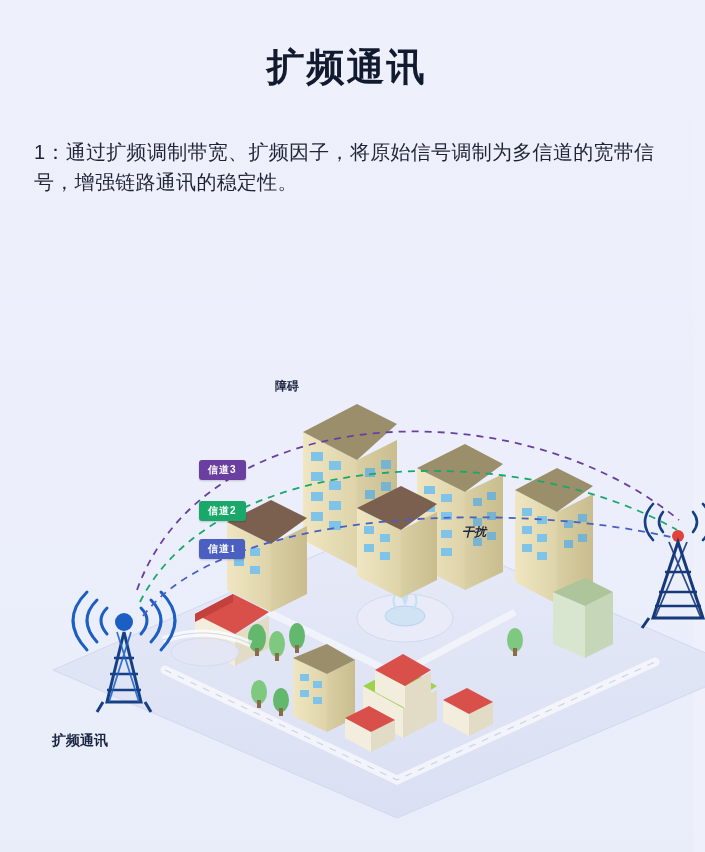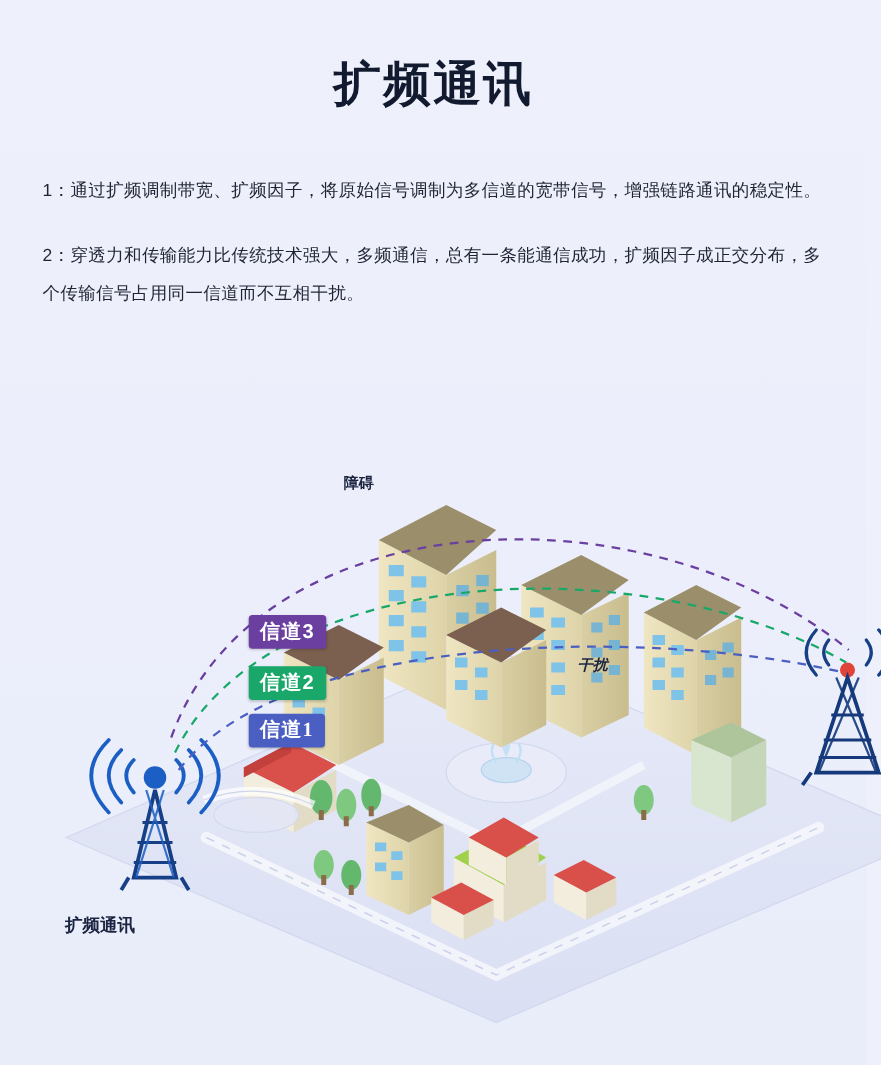--- a/index.html
+++ b/index.html
@@ -28,21 +28,21 @@
     letter-spacing: 2px;
     color: #111a2e;
     padding-top: 42px;
     margin: 0;
   }
   .paragraphs {
     margin-top: 44px;
     padding: 0 34px;
   }
   .para {
-    font-size: 14px;
+    font-size: 20px;
     line-height: 30px;
     color: #1f2435;
     margin-bottom: 22px;
     letter-spacing: 0.3px;
   }
   
   .illus {
     position: absolute;
     left: 0;
     top: 340px;
@@ -56,46 +56,44 @@
   .label {
     position: absolute;
     font-size: 12px;
     font-weight: bold;
     color: #1b2440;
     white-space: nowrap;
   }
   .chan {
     position: absolute;
     color: #ffffff;
-    font-size: 16px;
+    font-size: 10px;
     font-weight: bold;
     padding: 3px 9px;
     border-radius: 3px;
     white-space: nowrap;
     letter-spacing: 1px;
     box-shadow: 0 1px 2px rgba(0,0,0,0.18);
-    margin-top: 32px;
   }
   .chan3 { background: #6b3fa0; left: 199px; top: 120px; }
   .chan2 { background: #1aa86a; left: 199px; top: 161px; }
   .chan1 { background: #4a5fc1; left: 199px; top: 199px; font-family: Liberation Serif, serif; }
   .lbl-barrier { left: 275px; top: 38px; }
   .lbl-interf  { left: 462px; top: 184px; font-style: italic; }
   .lbl-bottom  { left: 52px; top: 392px; font-size: 14px; }
 </style>
 </head>
 <body>
 
 <div class="page">
 
   <h1 class="title">扩频通讯</h1>
 
   <div class="paragraphs">
     <p class="para">1：通过扩频调制带宽、扩频因子，将原始信号调制为多信道的宽带信号，增强链路通讯的稳定性。</p>
-    <p class="para">2：穿透力和传输能力比传统技术强大，多频通信，总有一条能通信成功，扩频因子成正交分布，多个传输信号占用同一信道而不互相干扰。</p>
   </div>
 
   <div class="illus">
     <svg width="705" height="492" viewBox="0 0 705 492" xmlns="http://www.w3.org/2000/svg">
       <defs>
         <linearGradient id="gGround" x1="0" y1="0" x2="0" y2="1">
           <stop offset="0%" stop-color="#e6eaf8"></stop>
           <stop offset="100%" stop-color="#dadff3"></stop>
         </linearGradient>
         <linearGradient id="gWall" x1="0" y1="0" x2="1" y2="0">

